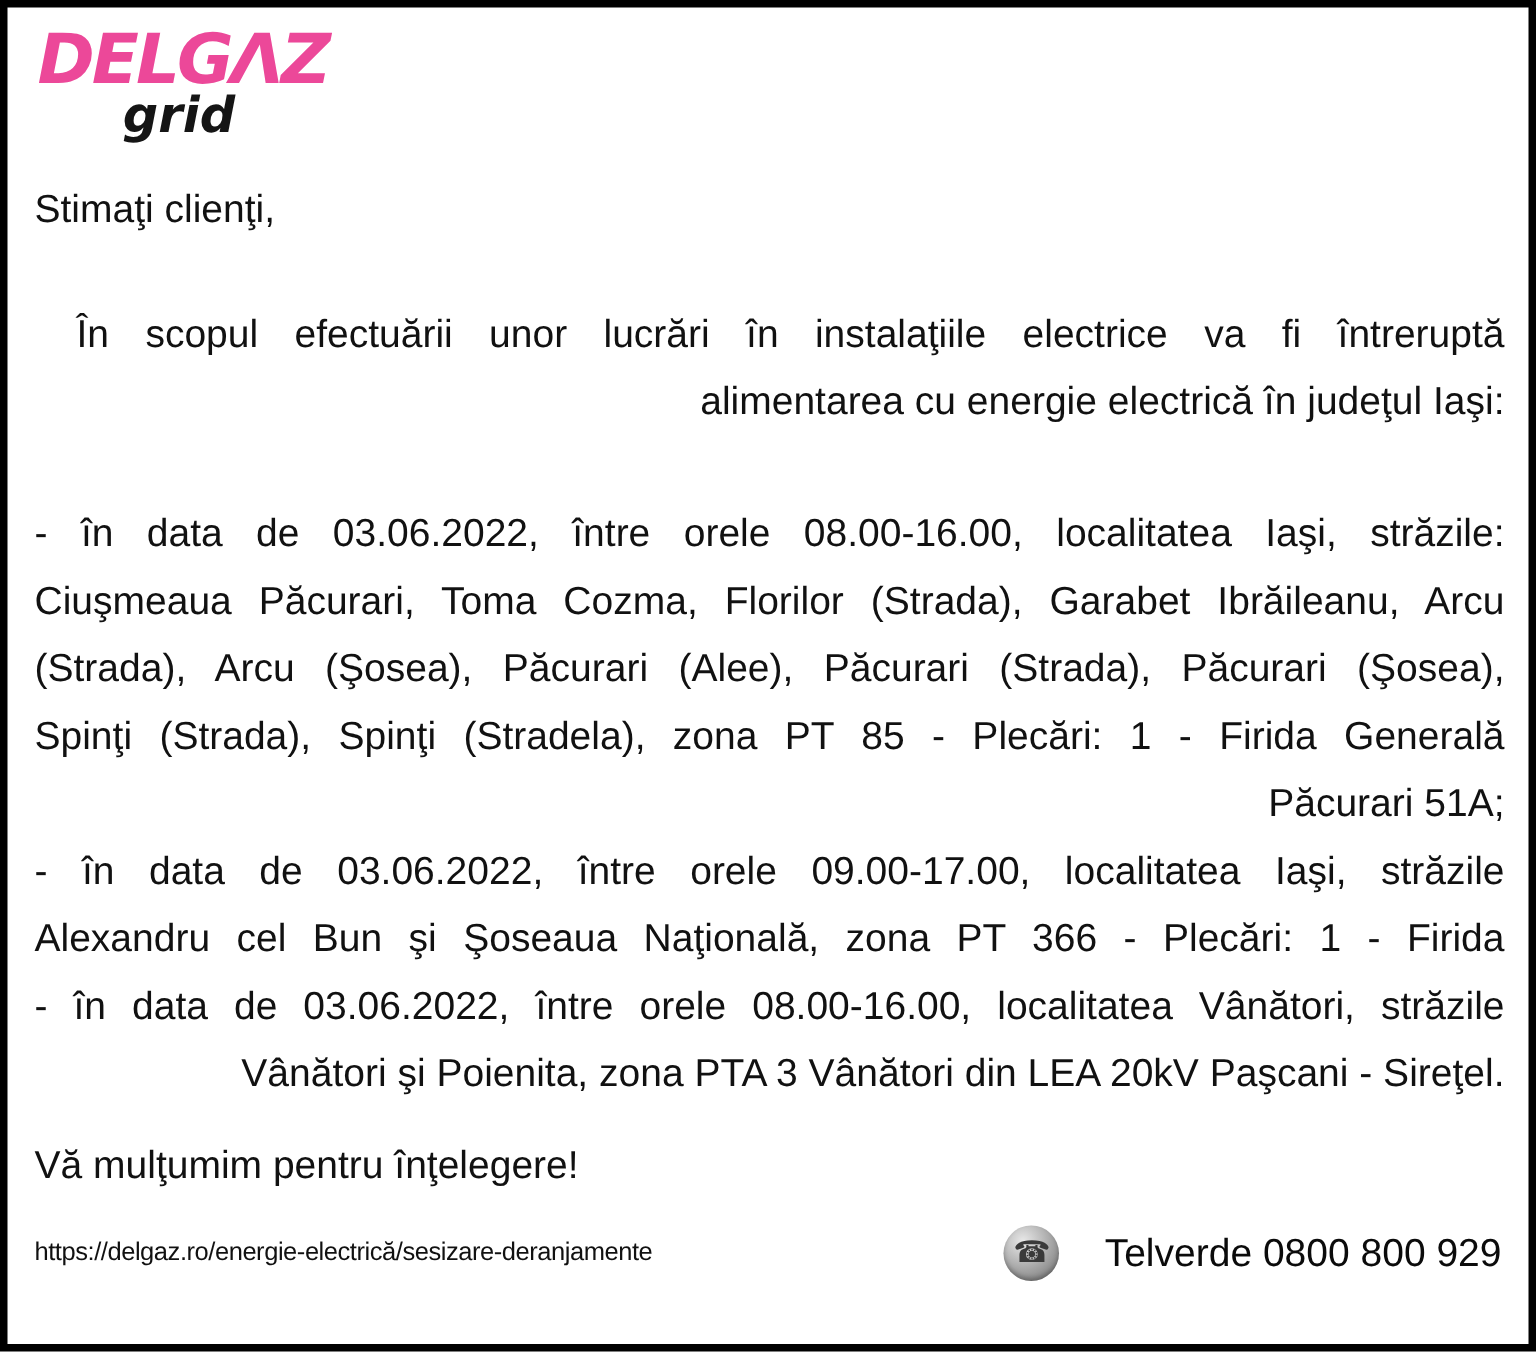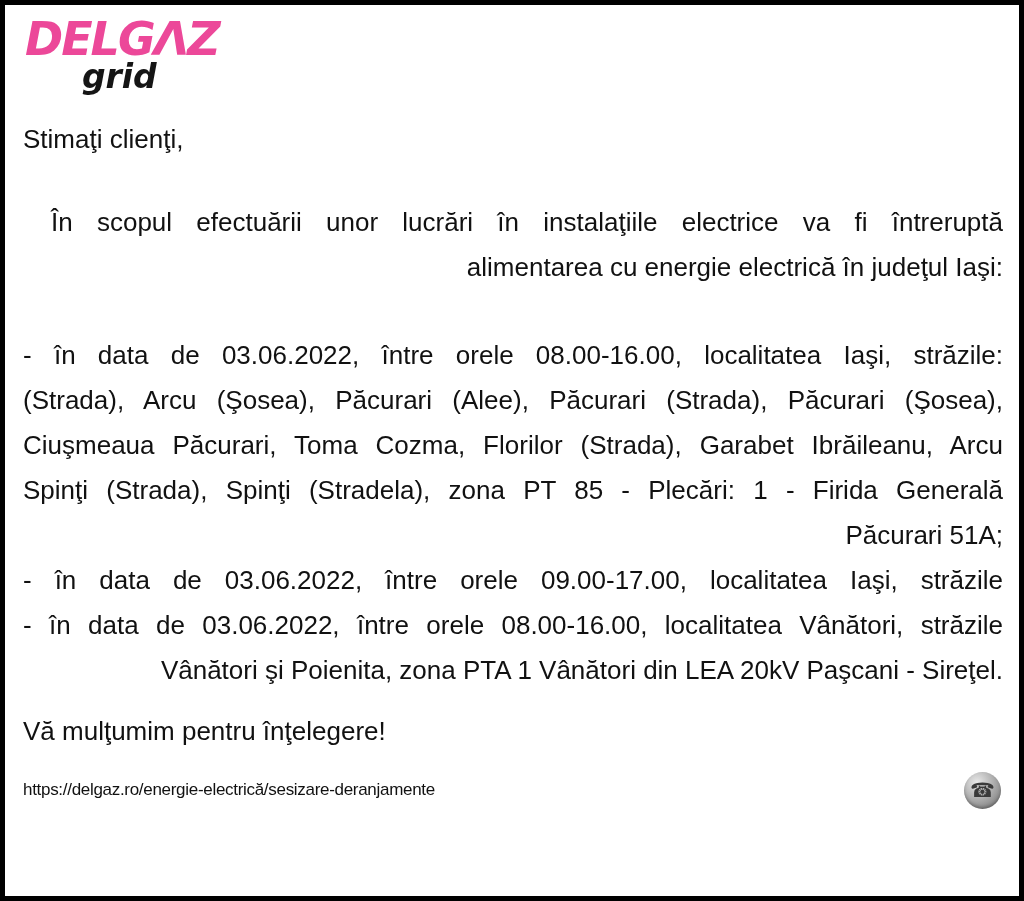--- a/index.html
+++ b/index.html
@@ -82,38 +82,40 @@
   <div class="body-text greeting">Stimaţi clienţi,</div>
 
   <div class="body-text intro">
       <div class="jline">În scopul efectuării unor lucrări în instalaţiile electrice va fi întreruptă</div>
       <div class="lline">alimentarea cu energie electrică în judeţul Iaşi:</div>
     </div>
 
   <div class="bullets">
     <div class="body-text">
         <div class="jline">- în data de 03.06.2022, între orele 08.00-16.00, localitatea Iaşi, străzile:</div>
+        <div class="jline">Ciuşmeaua Păcurari, Toma Cozma, Florilor (Strada), Garabet Ibrăileanu, Arcu</div>
         <div class="jline">(Strada), Arcu (Şosea), Păcurari (Alee), Păcurari (Strada), Păcurari (Şosea),</div>
-        <div class="jline">Ciuşmeaua Păcurari, Toma Cozma, Florilor (Strada), Garabet Ibrăileanu, Arcu</div>
         <div class="jline">Spinţi (Strada), Spinţi (Stradela), zona PT 85 - Plecări: 1 - Firida Generală</div>
         <div class="lline">Păcurari 51A;</div>
       </div>
     <div class="body-text">
         <div class="jline">- în data de 03.06.2022, între orele 09.00-17.00, localitatea Iaşi, străzile</div>
+        <div class="jline">Alexandru cel Bun şi Şoseaua Naţională, zona PT 366 - Plecări: 1 - Firida</div>
       </div>
     <div class="body-text">
         <div class="jline">- în data de 03.06.2022, între orele 08.00-16.00, localitatea Vânători, străzile</div>
-        <div class="lline">Vânători şi Poienita, zona PTA 1 Vânători din LEA 20kV Paşcani - Sireţel.</div>
+        <div class="lline">Vânători şi Poienita, zona PTA 3 Vânători din LEA 20kV Paşcani - Sireţel.</div>
       </div>
   </div>
 
   <div class="body-text closing">Vă mulţumim pentru înţelegere!</div>
 
   <div class="footer">
     <div class="footer-url">https://delgaz.ro/energie-electrică/sesizare-deranjamente</div>
     <div class="footer-right">
       <div class="phone-circle">
         <span class="phone-glyph">☎</span>
       </div>
+      <div class="telverde">Telverde 0800 800 929</div>
     </div>
   </div>
 
 </div>
 
 </body></html>

